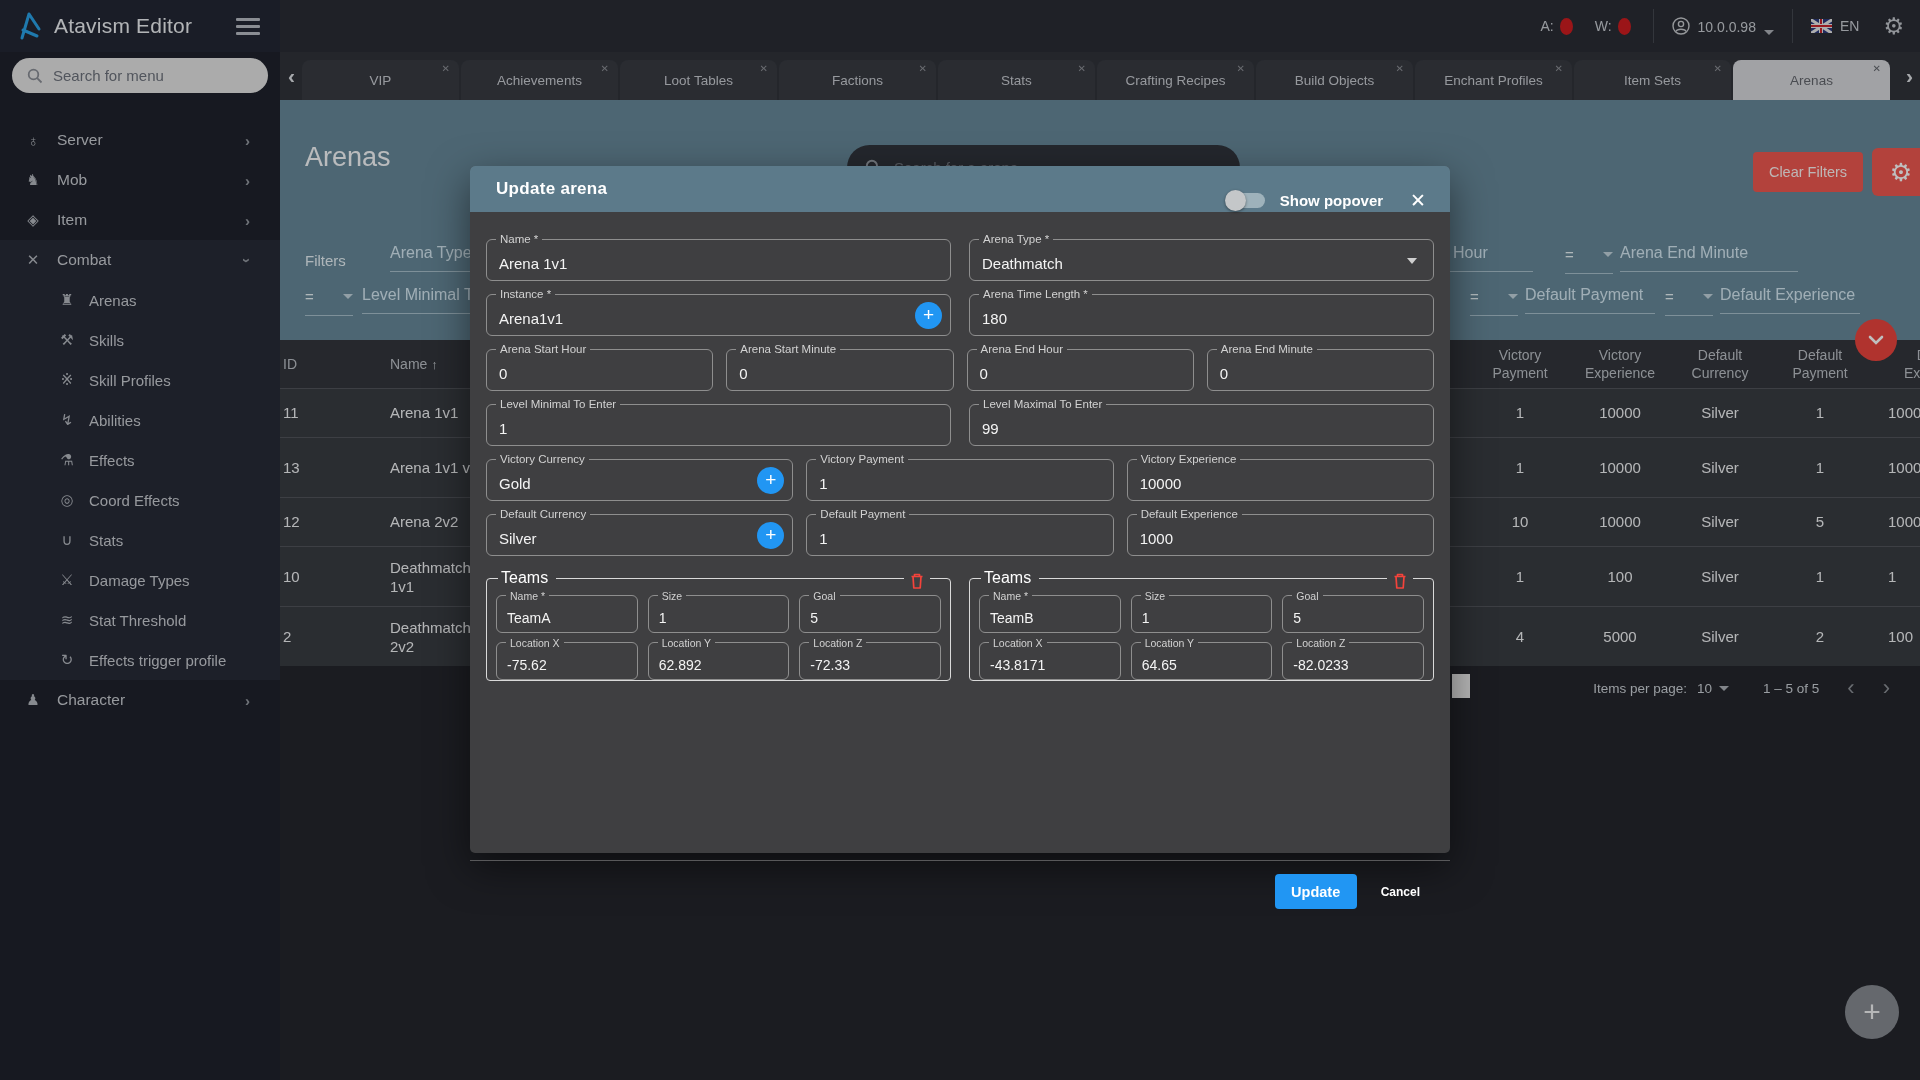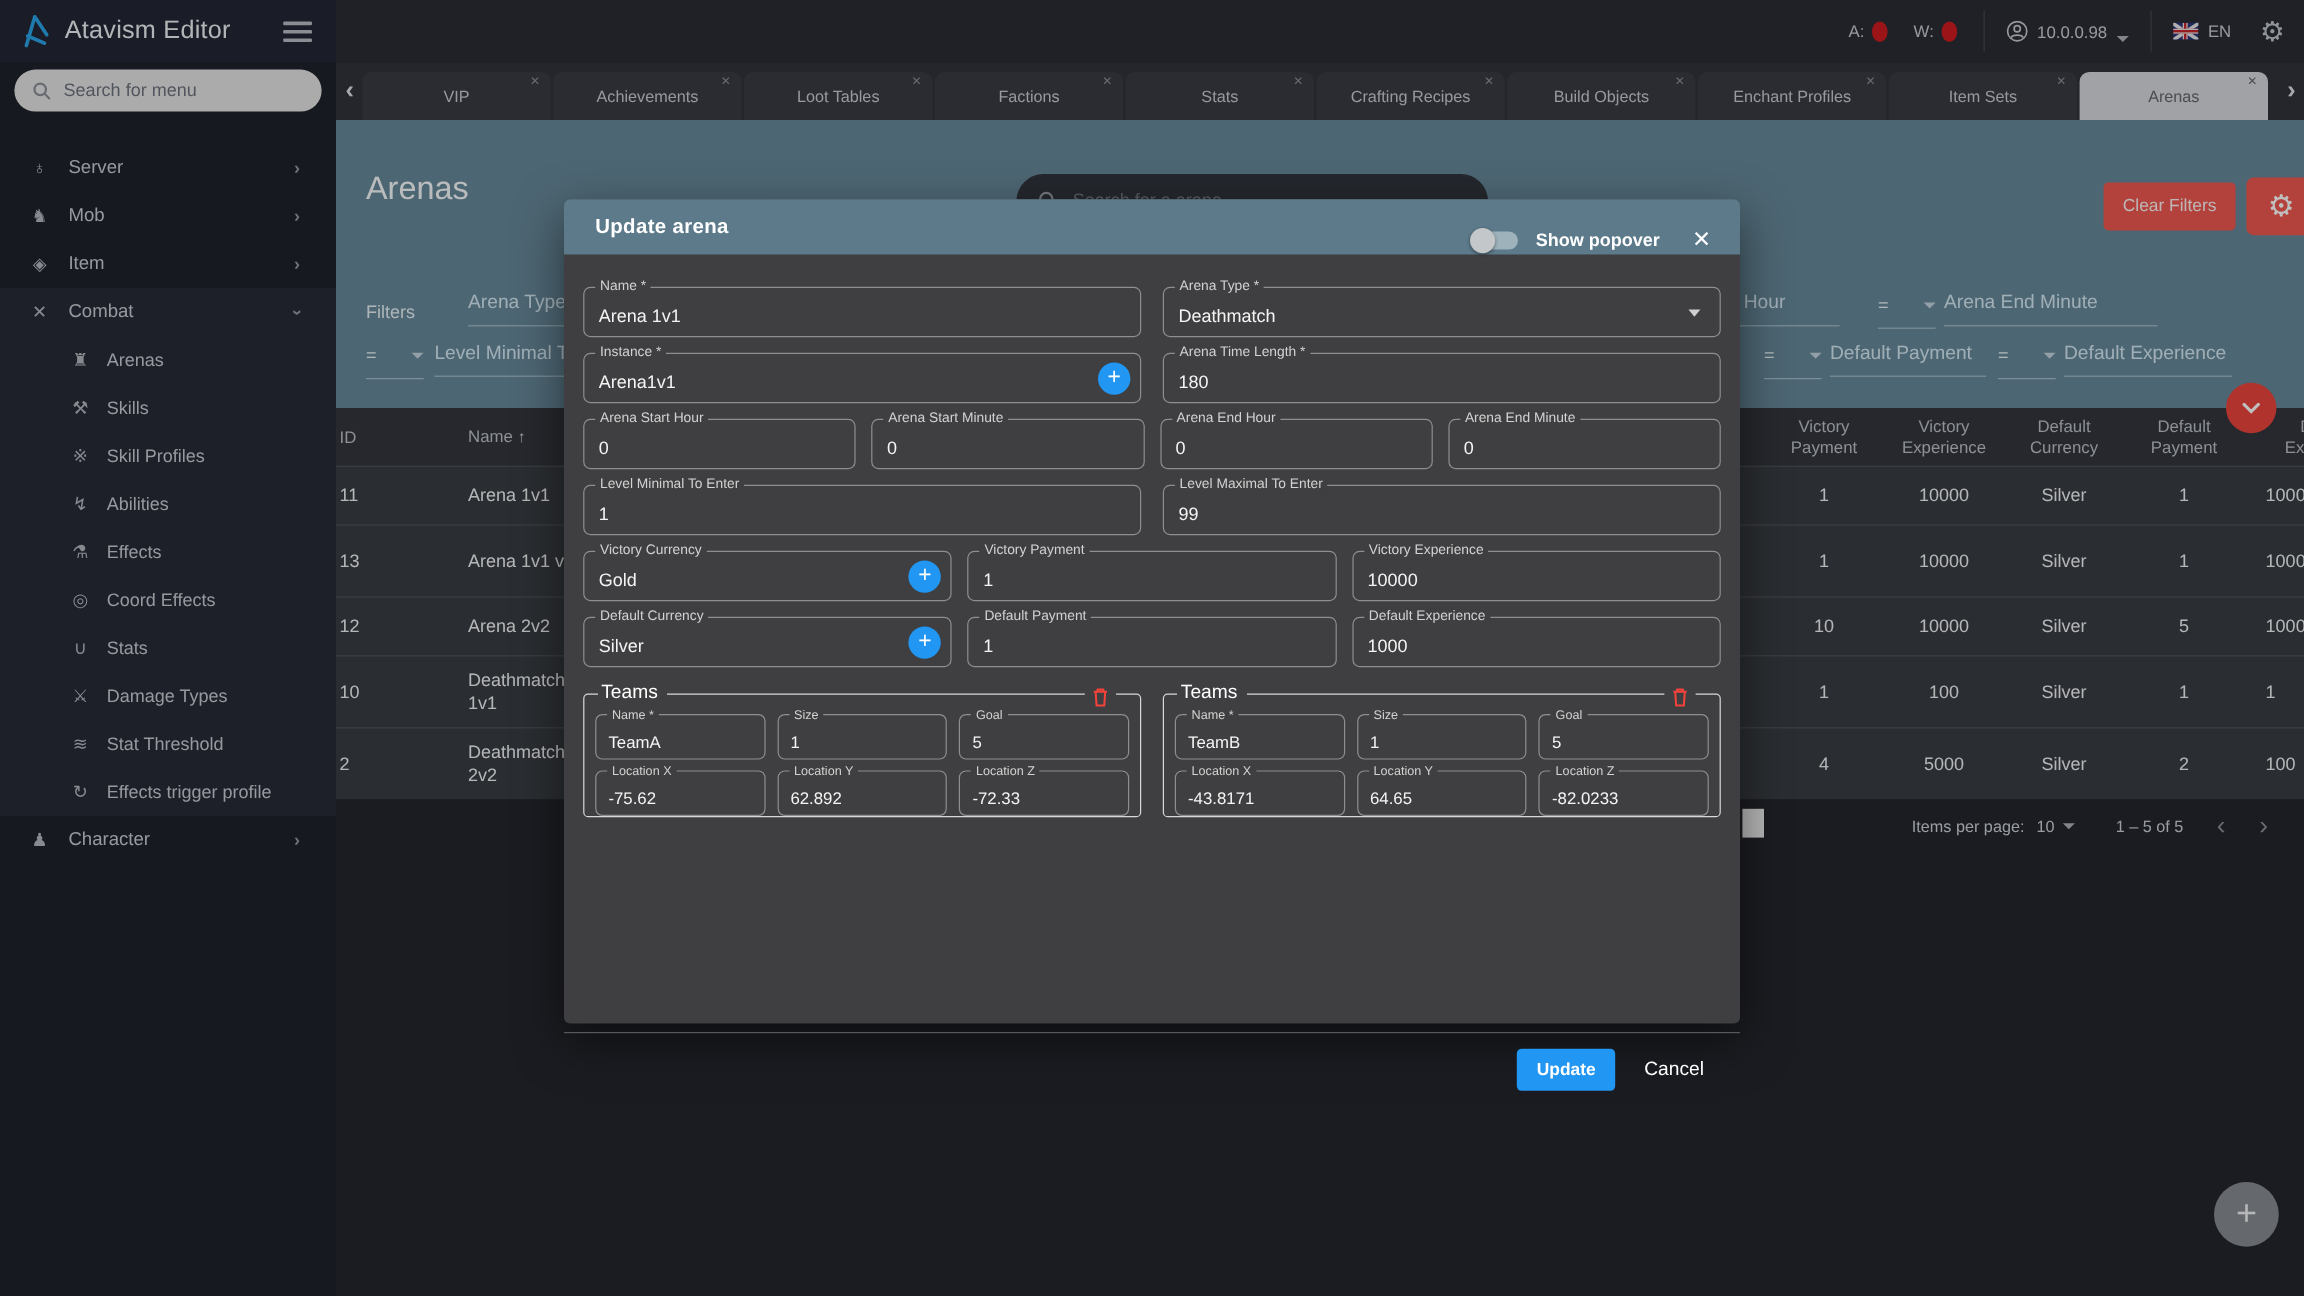--- a/index.html
+++ b/index.html
@@ -116,21 +116,21 @@
   fieldset.teams legend { font-size:16px; color:#fff; padding:0 8px 0 3px; margin-left:2px; }
   .trash { position:absolute; top:-15px; right:20px; background:#3f3f41; padding:0 5px; cursor:pointer; line-height:0; }
   .tfields { display:flex; gap:10px; margin-top:4px; }
   .tfields + .tfields { margin-top:9px; }
   .tfields .field { flex:1; height:38px; }
   .tfields .field .lab { font-size:10.5px; top:-6px; }
   .tfields .field .val { font-size:14px; bottom:6px; left:10px; }
 
   .modal-footer { position:absolute; left:0; top:694px; width:100%; height:62px; border-top:1px solid #58585a; display:flex; align-items:center; justify-content:flex-end; padding-right:30px; gap:24px; }
   .btn-update { width:82px; height:35px; background:#2196f3; color:#fff; border:none; border-radius:4px; font-size:14.5px; font-weight:bold; cursor:pointer; font-family:inherit; }
-  .btn-cancel { color:#fff; font-size:16px; font-weight:normal; background:none; border:none; cursor:pointer; font-family:inherit; }
+  .btn-cancel { color:#fff; font-size:12px; font-weight:bold; background:none; border:none; cursor:pointer; font-family:inherit; }
 </style>
 </head>
 <body>
 
 <div class="stage">
 
   <header class="topbar">
     <div class="topbar-left">
       <svg width="26" height="30" viewBox="0 0 26 30">
         <path d="M13 3 L6 27 M13 3 L23 18 M7 19 L21 25" stroke="#2aa3e8" stroke-width="3" fill="none" stroke-linecap="round"></path>

